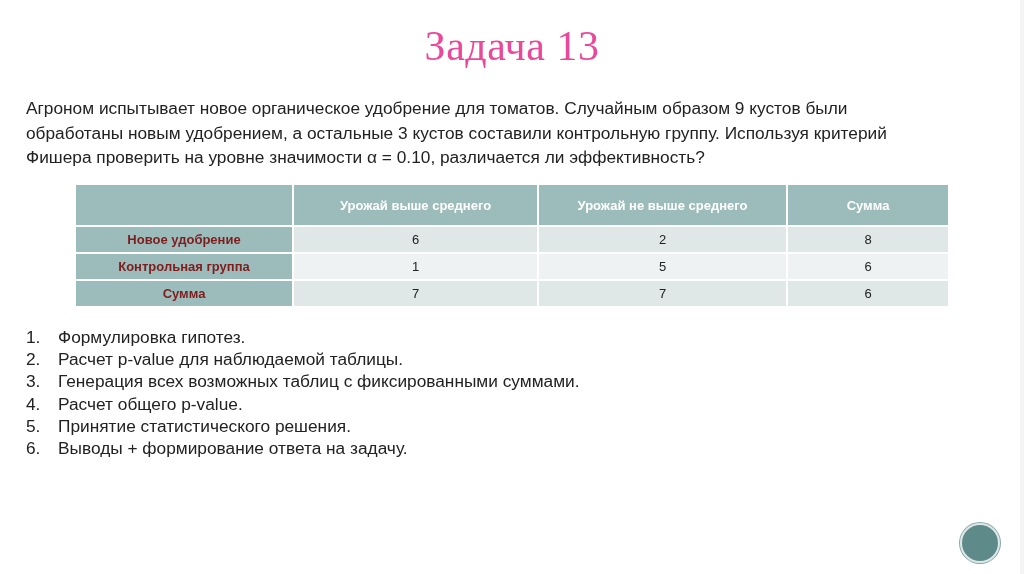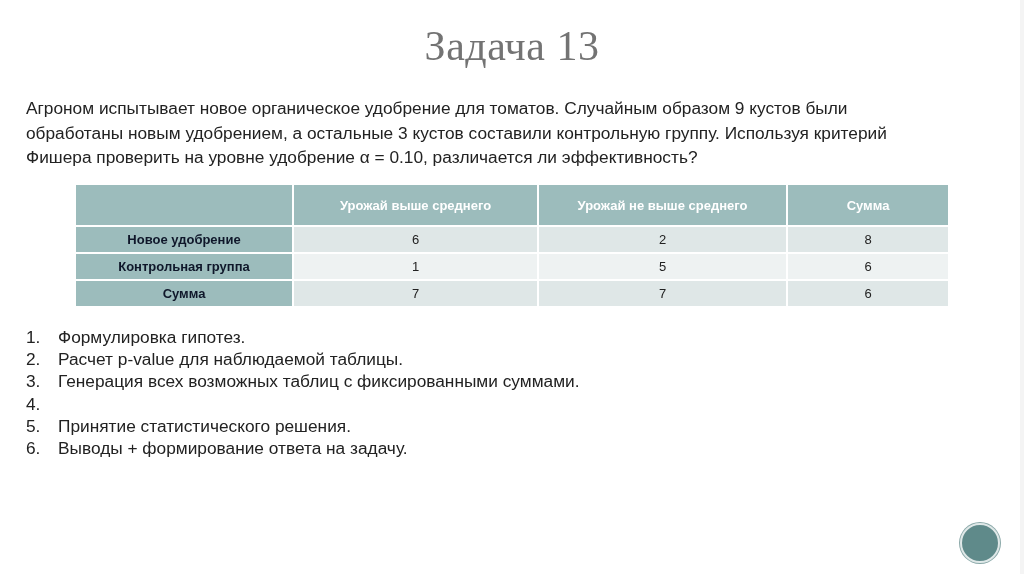--- a/index.html
+++ b/index.html
@@ -1,41 +1,41 @@
 <!DOCTYPE html>
 <html><head>
 <meta charset="utf-8">
 <style>
   html, body { margin:0; padding:0; }
   body { width:1024px; height:574px; background:#ffffff; position:relative; overflow:hidden; font-family:"Liberation Sans", sans-serif; }
   .edge { position:absolute; right:0; top:0; width:4px; height:574px; background:#f4f4f4; }
-  .title { position:absolute; left:0; width:1024px; top:22px; text-align:center; font-family:"Liberation Serif", serif; font-size:42px; color:#737373; letter-spacing:0.5px; }
+  .title { position:absolute; left:0; width:1024px; top:22px; text-align:center; font-family:"Liberation Serif", serif; font-size:42px; color:#ec4899; letter-spacing:0.5px; }
   .problem { position:absolute; left:26px; top:96px; width:980px; font-size:17.3px; line-height:24.5px; color:#222; }
   table.ct { position:absolute; left:74px; top:183px; border-collapse:collapse; font-size:13px; }
   table.ct td, table.ct th { border:2px solid #ffffff; padding:0; text-align:center; }
   table.ct th { background:#9cbcbc; color:#ffffff; font-weight:bold; height:40px; }
-  table.ct td.rh { background:#9cbcbc; color:#0f172a; font-weight:bold; height:25px; }
+  table.ct td.rh { background:#9cbcbc; color:#7f1d1d; font-weight:bold; height:25px; }
   table.ct tr.r1 td.v, table.ct tr.r3 td.v { background:#dfe7e7; color:#222; }
   table.ct tr.r2 td.v { background:#eef2f2; color:#222; }
   ol.steps { position:absolute; left:26px; top:326px; margin:0; padding:0; list-style:none; font-size:17.3px; line-height:22.2px; color:#222; }
   ol.steps li { display:flex; }
   ol.steps .num { width:32px; }
   .navbtn { position:absolute; left:960px; top:523px; width:36px; height:36px; border-radius:50%; background:#5f8a8a; border:2px solid #dfe8e8; box-shadow:0 0 0 1px #8aa8a8; }
 </style>
 </head>
 <body>
 
 <div class="edge"></div>
 
 <div class="title">Задача 13</div>
 
 <div class="problem">
   <div>Агроном испытывает новое органическое удобрение для томатов. Случайным образом 9 кустов были</div>
   <div>обработаны новым удобрением, а остальные 3 кустов составили контрольную группу. Используя критерий</div>
-  <div>Фишера проверить на уровне удобрение α = 0.10, различается ли эффективность?</div>
+  <div>Фишера проверить на уровне значимости α = 0.10, различается ли эффективность?</div>
 </div>
 
 <table class="ct">
   <tbody>
       <tr>
     <th style="width:216px"></th>
     <th style="width:243px">Урожай выше среднего</th>
     <th style="width:247px">Урожай не выше среднего</th>
     <th style="width:160px">Сумма</th>
   </tr>
@@ -68,20 +68,21 @@
   <li>
       <span class="num">2.</span>
       <span>Расчет p-value для наблюдаемой таблицы.</span>
     </li>
   <li>
       <span class="num">3.</span>
       <span>Генерация всех возможных таблиц с фиксированными суммами.</span>
     </li>
   <li>
       <span class="num">4.</span>
+      <span>Расчет общего p-value.</span>
     </li>
   <li>
       <span class="num">5.</span>
       <span>Принятие статистического решения.</span>
     </li>
   <li>
       <span class="num">6.</span>
       <span>Выводы + формирование ответа на задачу.</span>
     </li>
 </ol>

